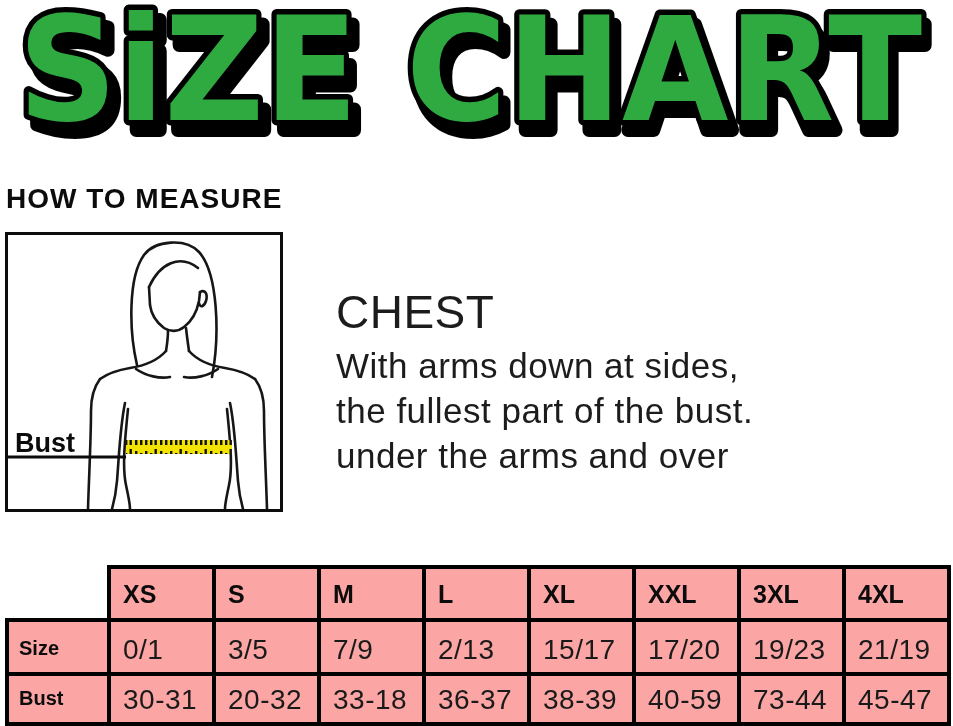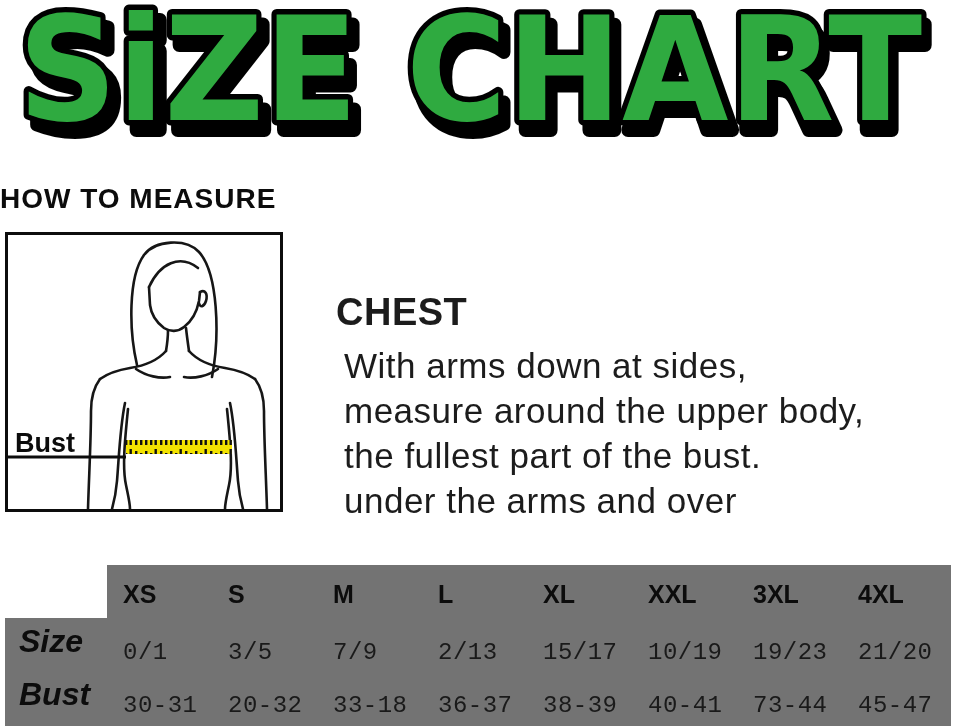--- a/index.html
+++ b/index.html
@@ -21,54 +21,54 @@
     fill:#000;stroke:#000;stroke-width:14;stroke-linejoin:round;
   }
   .title-main{
     font-family:"DejaVu Sans",sans-serif;font-weight:bold;font-size:146px;
     fill:var(--title-green);stroke:#000;stroke-width:11;stroke-linejoin:round;
     paint-order:stroke fill;
   }
 
   
   .htm-heading{
-    position:absolute;left:0;top:183px;
+    position:absolute;left:6px;top:183px;
     font-size:28px;font-weight:bold;letter-spacing:1px;color:#0c0c0c;
   }
 
   .figure-box{
     position:absolute;left:5px;top:232px;width:278px;height:280px;
     border:3px solid #0d0d0d;background:#fff;
   }
   .figure-svg{position:absolute;left:0;top:0;width:272px;height:274px;}
   .sketch{fill:none;stroke:#161616;stroke-width:2.6;stroke-linecap:round;stroke-linejoin:round;}
   .bust-text{font-family:"Liberation Sans",sans-serif;font-weight:bold;font-size:27px;fill:#0c0c0c;}
 
   
   .chest-block{position:absolute;left:336px;top:288px;width:615px;color:#1c1c1c;}
-  .chest-heading{font-size:38px;line-height:48px;font-weight:700;letter-spacing:0.5px;}
+  .chest-heading{font-size:46px;line-height:48px;font-weight:400;letter-spacing:0.5px;}
   .chest-line{font-size:35px;line-height:45px;font-weight:400;letter-spacing:0.5px;}
-  .chest-lines{margin-top:7px;margin-left:8px;}
+  .chest-lines{margin-top:7px;}
 
   
   .size-table{
     position:absolute;left:5px;top:565px;width:942px;
     border-collapse:collapse;table-layout:fixed;
   }
   .size-table td,.size-table th{
-    border:4px solid #737373;vertical-align:bottom;text-align:left;
-    background:#737373;overflow:hidden;white-space:nowrap;
+    border:4px solid #000000;vertical-align:bottom;text-align:left;
+    background:#fca5a5;overflow:hidden;white-space:nowrap;
   }
   .size-table .corner{border:none;background:transparent;}
   .row-head{height:53px;}
   .row-size{height:54px;}
   .row-bust{height:50px;}
   .col-header{font-weight:bold;font-size:25px;padding:0 0 9px 12px;color:#0c0c0c;}
-  .row-label{font-weight:bold;font-size:32px;padding:0 0 12px 10px;color:#0c0c0c;font-style:italic;}
-  .cell-value{font-weight:normal;font-size:24px;padding:0 0 6px 12px;color:#1a1a1a;letter-spacing:0.5px;font-family:Liberation Mono, monospace;}
+  .row-label{font-weight:bold;font-size:20px;padding:0 0 12px 10px;color:#0c0c0c;}
+  .cell-value{font-weight:normal;font-size:28px;padding:0 0 6px 12px;color:#1a1a1a;letter-spacing:0.5px;}
 </style>
 </head>
 <body>
 
 <div class="page">
 
   <svg class="title-svg" viewBox="0 0 953 152" aria-hidden="true">
     <text class="title-shadow" x="20" y="132" textLength="912" lengthAdjust="spacingAndGlyphs">SiZE CHART</text>
     <text class="title-main" x="12" y="122" textLength="916" lengthAdjust="spacingAndGlyphs">SiZE CHART</text>
   </svg>
@@ -121,21 +121,20 @@
 
       <line x1="0" y1="222" x2="118" y2="222" stroke="#0c0c0c" stroke-width="3.2"></line>
       <text class="bust-text" x="7" y="217">Bust</text>
     </svg>
   </div>
 
   <div class="chest-block">
     <div class="chest-heading">CHEST</div>
     <div class="chest-lines">
       <div class="chest-line">With arms down at sides,</div>
-      <div class="chest-line">measure around the upper body,</div>
       <div class="chest-line">the fullest part of the bust.</div>
       <div class="chest-line">under the arms and over</div>
     </div>
   </div>
 
   <table class="size-table">
     <colgroup>
       <col style="width:102px">
       <col style="width:105px">
         <col style="width:105px">
@@ -158,31 +157,31 @@
         <th class="col-header">3XL</th>
         <th class="col-header">4XL</th>
       </tr>
       <tr class="row-size">
         <th class="row-label">Size</th>
         <td class="cell-value">0/1</td>
         <td class="cell-value">3/5</td>
         <td class="cell-value">7/9</td>
         <td class="cell-value">2/13</td>
         <td class="cell-value">15/17</td>
-        <td class="cell-value">10/19</td>
+        <td class="cell-value">17/20</td>
         <td class="cell-value">19/23</td>
-        <td class="cell-value">21/20</td>
+        <td class="cell-value">21/19</td>
       </tr>
       <tr class="row-bust">
         <th class="row-label">Bust</th>
         <td class="cell-value">30-31</td>
         <td class="cell-value">20-32</td>
         <td class="cell-value">33-18</td>
         <td class="cell-value">36-37</td>
         <td class="cell-value">38-39</td>
-        <td class="cell-value">40-41</td>
+        <td class="cell-value">40-59</td>
         <td class="cell-value">73-44</td>
         <td class="cell-value">45-47</td>
       </tr>
     </tbody>
   </table>
 
 </div>
 
 </body></html>

